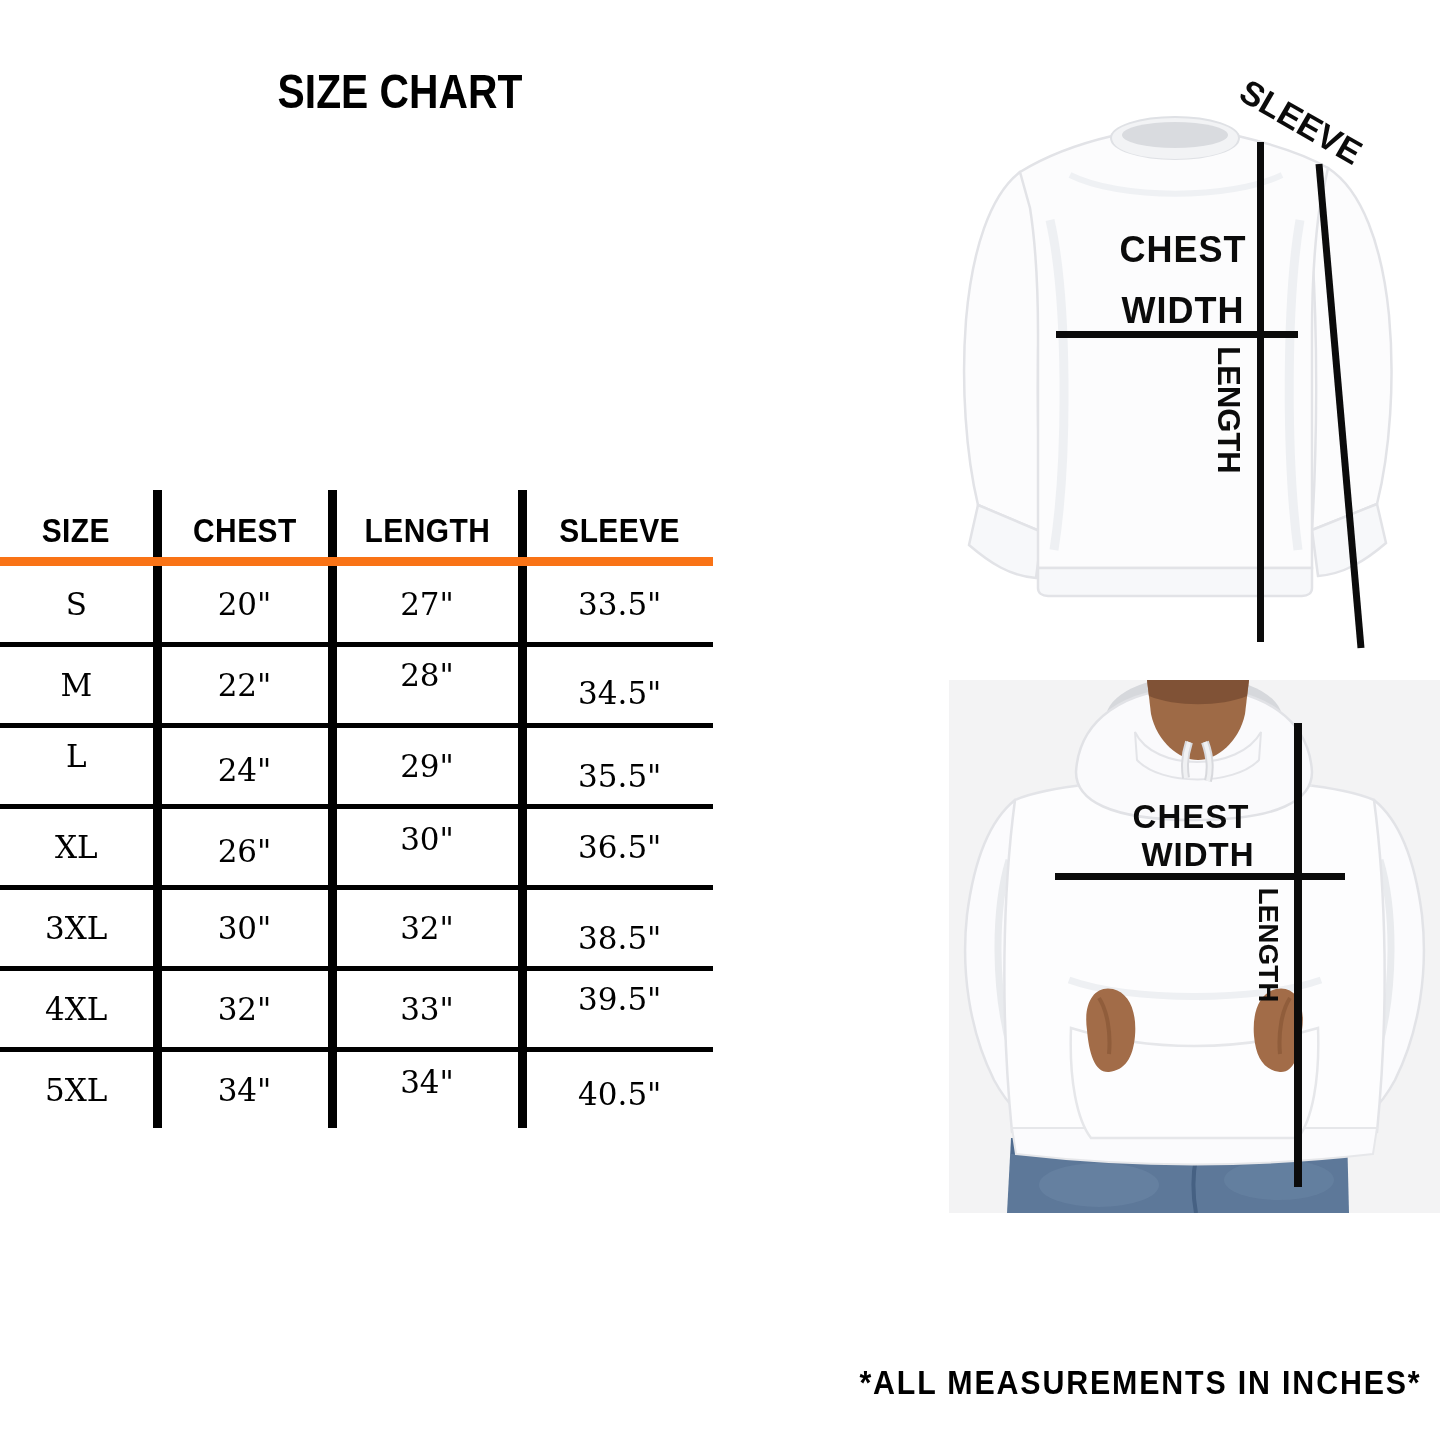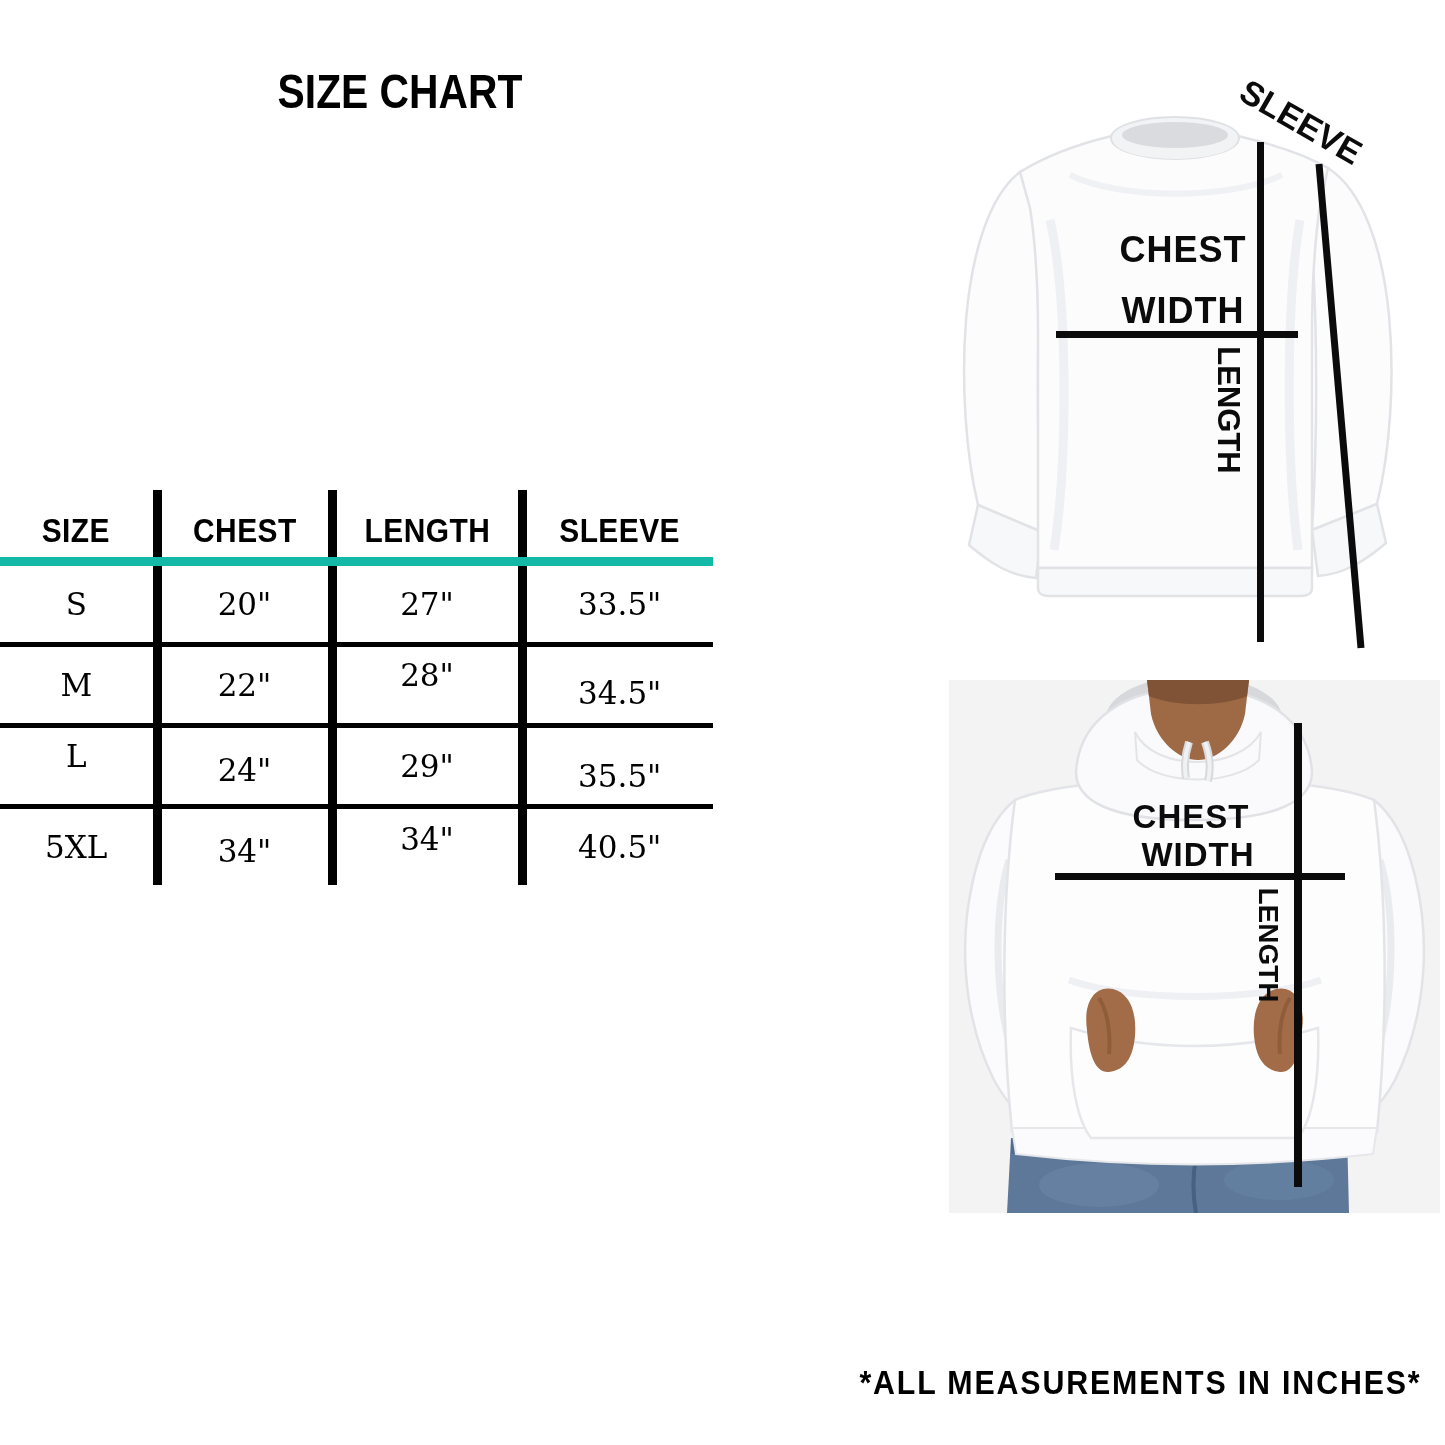--- a/index.html
+++ b/index.html
@@ -11,21 +11,21 @@
   .title .cond{display:inline-block;font-size:48px;font-weight:900;letter-spacing:0px;
                transform:scaleX(.85);transform-origin:center;white-space:pre;}
   .subtitle{position:absolute;left:14px;top:129px;width:1200px;}
   .subtitle .cond{display:inline-block;font-size:44px;font-weight:900;letter-spacing:-.5px;
                   transform:scaleX(.80);transform-origin:left center;white-space:pre;}
 
   
   table.size-table{position:absolute;left:0;top:490px;width:713px;border-collapse:collapse;
                    table-layout:fixed;}
   table.size-table th,table.size-table td{padding:0;text-align:center;vertical-align:middle;}
-  table.size-table th{height:67px;border-bottom:9px solid #14b8a6;margin-left:8px;}
+  table.size-table th{height:67px;border-bottom:9px solid #f97316;margin-left:8px;}
   table.size-table th .h{display:inline-block;font-size:34px;font-weight:900;
                          letter-spacing:.5px;transform:scaleX(.88);padding-top:14px;}
   table.size-table td{height:76px;font-family:"DejaVu Serif", serif;font-size:31px;
                       border-bottom:5px solid #000;}
   table.size-table tr:last-child td{border-bottom:none;text-decoration:underline;}
   table.size-table th.bl,table.size-table td.bl{border-left:9px solid #000;}
   td .v{display:inline-block;}
   tbody tr:nth-child(2) td:nth-child(3) .v{transform:translateY(-10px);}
   tbody tr:nth-child(2) td:nth-child(4) .v{transform:translateY(8px);}
   tbody tr:nth-child(3) td:nth-child(1) .v{transform:translateY(-10px);}
@@ -87,20 +87,38 @@
         <td class="bl"><span class="v">28"</span></td>
         <td class="bl"><span class="v">34.5"</span></td>
       </tr>
       <tr>
         <td><span class="v">L</span></td>
         <td class="bl"><span class="v">24"</span></td>
         <td class="bl"><span class="v">29"</span></td>
         <td class="bl"><span class="v">35.5"</span></td>
       </tr>
       <tr>
+        <td><span class="v">XL</span></td>
+        <td class="bl"><span class="v">26"</span></td>
+        <td class="bl"><span class="v">30"</span></td>
+        <td class="bl"><span class="v">36.5"</span></td>
+      </tr>
+      <tr>
+        <td><span class="v">3XL</span></td>
+        <td class="bl"><span class="v">30"</span></td>
+        <td class="bl"><span class="v">32"</span></td>
+        <td class="bl"><span class="v">38.5"</span></td>
+      </tr>
+      <tr>
+        <td><span class="v">4XL</span></td>
+        <td class="bl"><span class="v">32"</span></td>
+        <td class="bl"><span class="v">33"</span></td>
+        <td class="bl"><span class="v">39.5"</span></td>
+      </tr>
+      <tr>
         <td><span class="v">5XL</span></td>
         <td class="bl"><span class="v">34"</span></td>
         <td class="bl"><span class="v">34"</span></td>
         <td class="bl"><span class="v">40.5"</span></td>
       </tr>
     </tbody>
   </table>
 
   <div class="flat-diagram">
     <svg width="495" height="600" viewBox="0 0 495 600">

